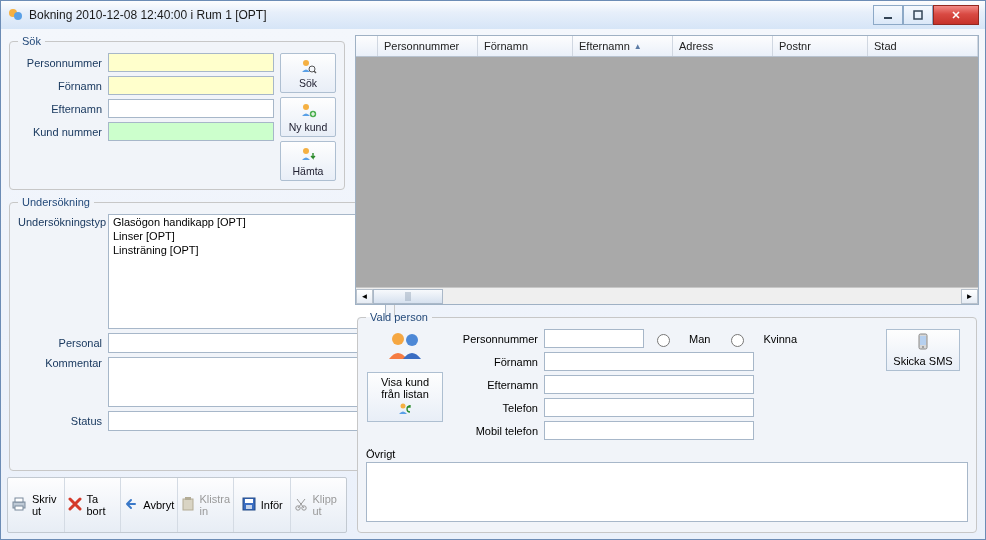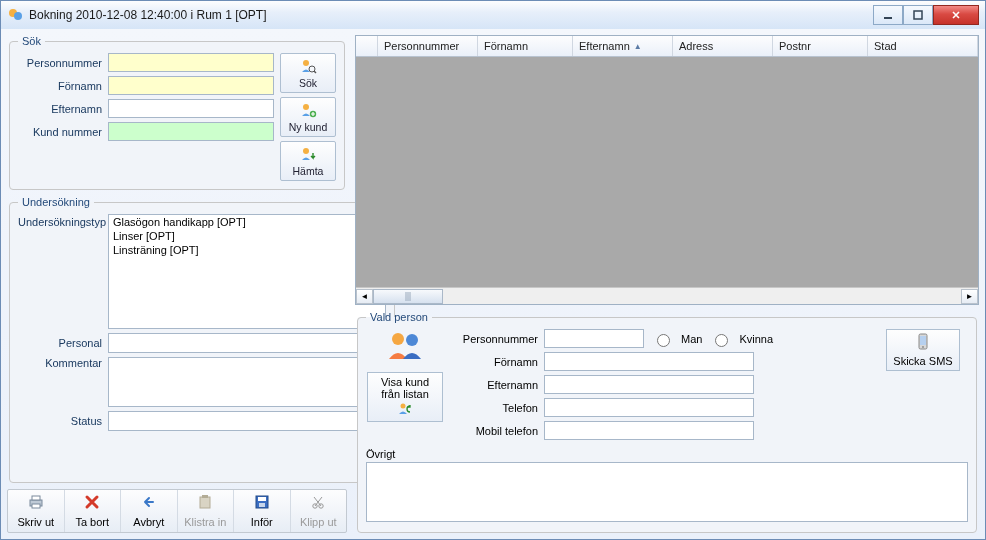--- a/index.html
+++ b/index.html
@@ -30,42 +30,42 @@
   .btn .lbl { font-size:10.5px; color:#223; white-space:nowrap;}
   .listbox { width:278px; height:115px; border:1px solid #a7b7c9; background:#fff; overflow:auto;}
   .listbox .opt { padding:1px 4px; cursor:default; }
   .spin { display:flex; }
   .spin input { width:38px; height:20px; border:1px solid #a7b7c9; border-right:none; text-align:left; padding-left:4px; background:#fff;}
   .spin .arrows { width:16px; display:flex; flex-direction:column;}
   .spin .arrows div { flex:1; border:1px solid #a7b7c9; background:linear-gradient(#fff,#e4ecf6); font-size:6px; display:flex; align-items:center; justify-content:center; cursor:pointer;}
   select, textarea { border:1px solid #a7b7c9; background:#fff; font-family:inherit; font-size:11px;}
   textarea { resize:none; }
   .toolbar { display:flex; border:1px solid #c2c9d1; background:linear-gradient(#fdfdfe,#e7edf5); border-radius:2px;}
-  .tool { flex:1; display:flex; flex-direction:column; align-items:center; justify-content:center; gap:4px; padding:4px 2px; border-right:1px solid #d4dbe4; cursor:pointer;}
+  .tool { flex:1; display:flex; flex-direction:row; align-items:center; justify-content:center; gap:4px; padding:15px 2px; border-right:1px solid #d4dbe4; cursor:pointer;}
   .tool:last-child { border-right:none;}
   .tool.disabled { color:#9a9a9a; cursor:default;}
   .tool .icon { height:18px; }
   .table-wrap { flex:1; border:1px solid #9fb1c4; background:#a7a7a7; display:flex; flex-direction:column; min-height:240px;}
   .thead { display:flex; background:linear-gradient(#fdfdfe,#eaf0f9); border-bottom:1px solid #b8c3d0;}
   .th { padding:4px 6px; border-right:1px solid #d0d7e1; color:#222; display:flex; align-items:center; gap:4px; font-size:11px;}
   .rowcheck { width:22px; }
   .tbody { flex:1; background:#a9a9a9;}
   .hscroll { height:17px; background:#efefef; border-top:1px solid #c7c7c7; position:relative; display:flex; align-items:center;}
   .hscroll .arrow { width:17px; height:15px; border:1px solid #b9c2cc; background:linear-gradient(#fff,#e6ecf4); display:flex; align-items:center; justify-content:center; font-size:8px; cursor:pointer;}
   .hscroll .track { flex:1; position:relative; height:15px; background:#efefef;}
   .hscroll .thumb { position:absolute; left:0; width:70px; height:15px; background:linear-gradient(#f7f9fc,#d6e1ef); border:1px solid #aab8c8;}
   .vald { display:flex; gap:10px; }
   .vald-left { width:78px; display:flex; flex-direction:column; align-items:center; gap:4px;}
   .vald-left .people-icon { font-size:26px; }
   .vald-left .visa-btn { border:1px solid #aebfd1; background:linear-gradient(#fefefe,#e8eef7); width:76px; text-align:center; padding:3px 2px; cursor:pointer;}
   .vald-mid { flex:1; }
   .vrow { display:flex; align-items:center; margin-bottom:4px;}
   .vrow label {width:90px; text-align:right; padding-right:6px;}
   .vrow input[type=text]{ height:19px; border:1px solid #a7b7c9; background:#fff; padding:0 3px;}
-  .radio-g { display:flex; align-items:center; gap:8px; margin-left:8px;}
+  .radio-g { display:flex; align-items:center; gap:16px; margin-left:8px;}
   .sms-btn { width:74px; height:42px; border:1px solid #aebfd1; background:linear-gradient(#fefefe,#e8eef7); display:flex; flex-direction:column; align-items:center; justify-content:center; gap:2px; cursor:pointer;}
   .ovrigt-area { width:100%; height:60px; }
   .icon svg { display:block; }
 </style>
 </head>
 <body>
 
 <div class="window">
 
   <div class="titlebar">

